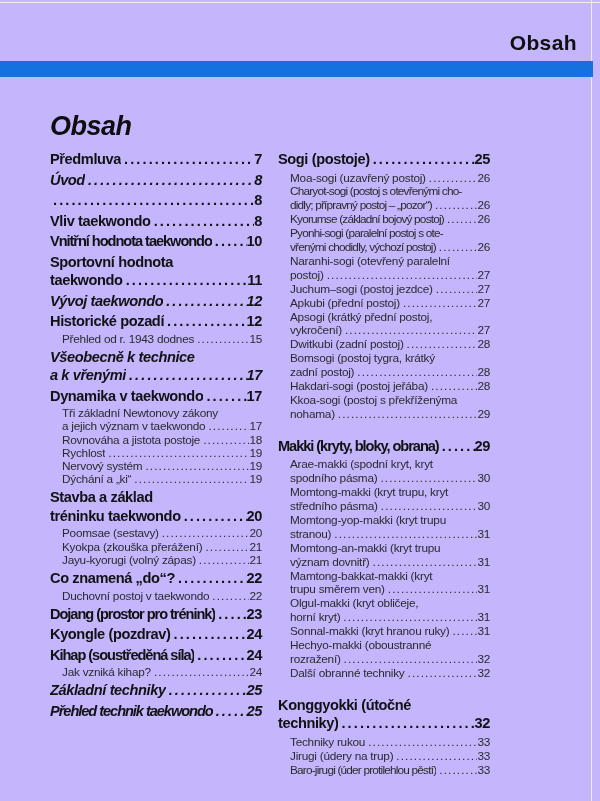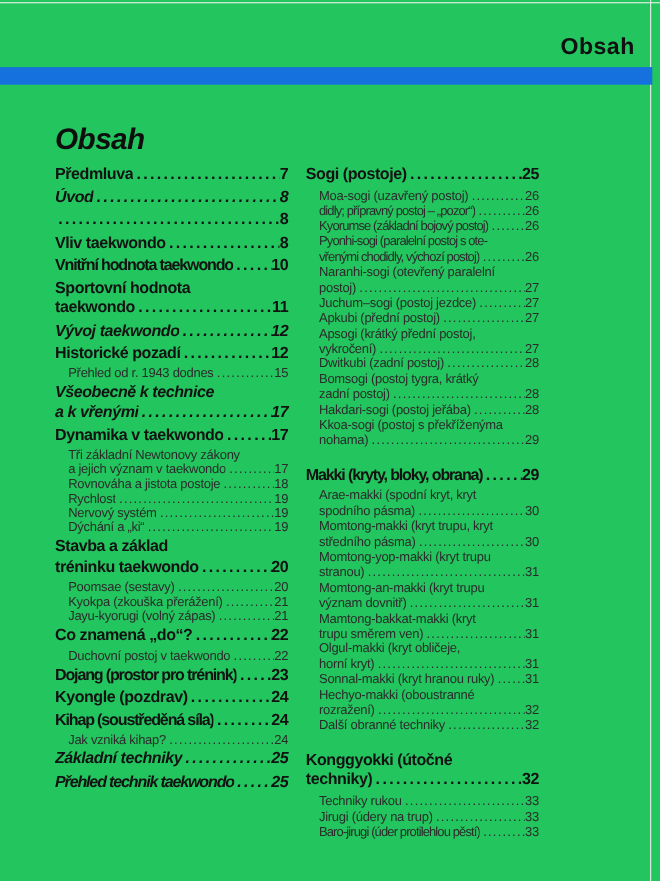--- a/index.html
+++ b/index.html
@@ -4,21 +4,21 @@
 <style>
   html, body { margin: 0; padding: 0; }
   body {
     width: 600px; height: 801px;
     background: #fbfaf8;
     font-family: "Liberation Sans", "DejaVu Sans", sans-serif;
     color: #161616;
     overflow: hidden;
     position: relative;
   }
-  .page { position: absolute; inset: 0; background: #22c55e; }
+  .page { position: absolute; inset: 0; background: #c4b5fd; }
   .scan-edge-right {
     position: absolute; top: 0; right: 8px; width: 1px; height: 100%;
     background: #ececea;
   }
   .scan-edge-top {
     position: absolute; top: 2px; left: 0; width: 100%; height: 1px;
     background: #f0efed;
   }
   .header-title {
     position: absolute; top: 31px; right: 23px;
@@ -298,20 +298,23 @@
           </div>
         </div>
         <div class="entry sub">
           <div class="line last">
             <span class="lbl">Moa-sogi (uzavřený postoj)</span>
             <span class="dots">............................................................................................................................................</span>
             <span class="pg">26</span>
           </div>
         </div>
         <div class="entry sub">
+          <div class="line">
+            <span class="lbl squeeze">Charyot-sogi (postoj s otevřenými cho-</span>
+          </div>
           <div class="line last">
             <span class="lbl squeeze">didly; přípravný postoj – „pozor“)</span>
             <span class="dots">............................................................................................................................................</span>
             <span class="pg">26</span>
           </div>
         </div>
         <div class="entry sub">
           <div class="line last">
             <span class="lbl squeeze">Kyorumse (základní bojový postoj)</span>
             <span class="dots">............................................................................................................................................</span>

